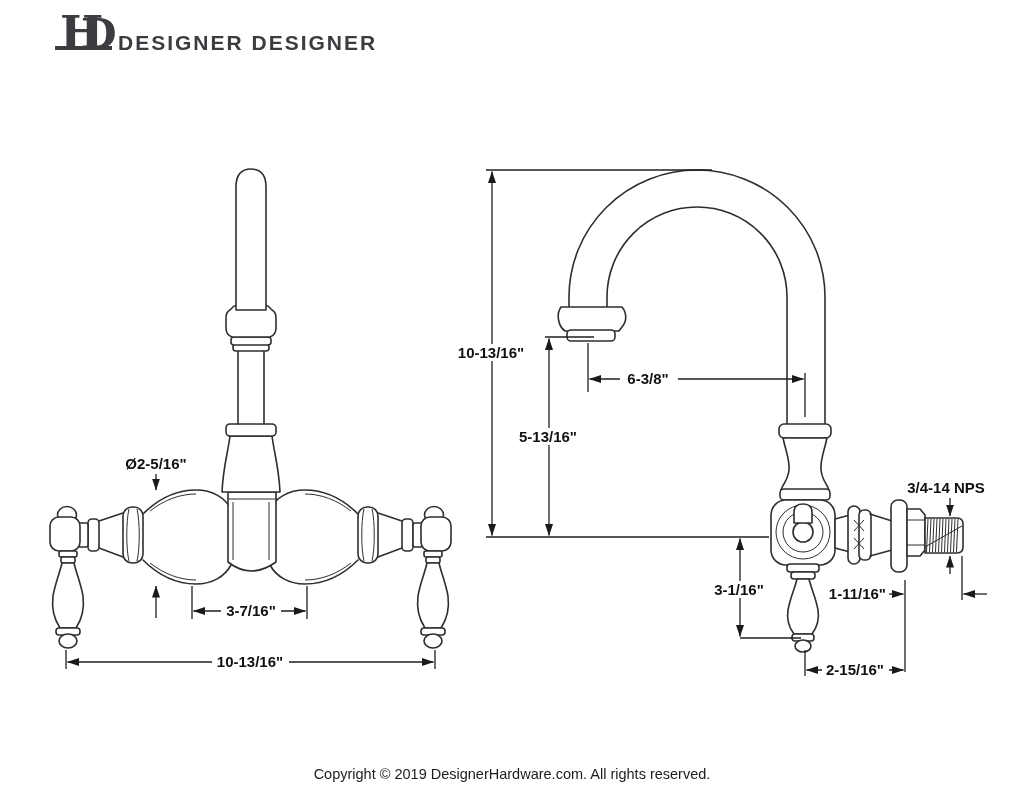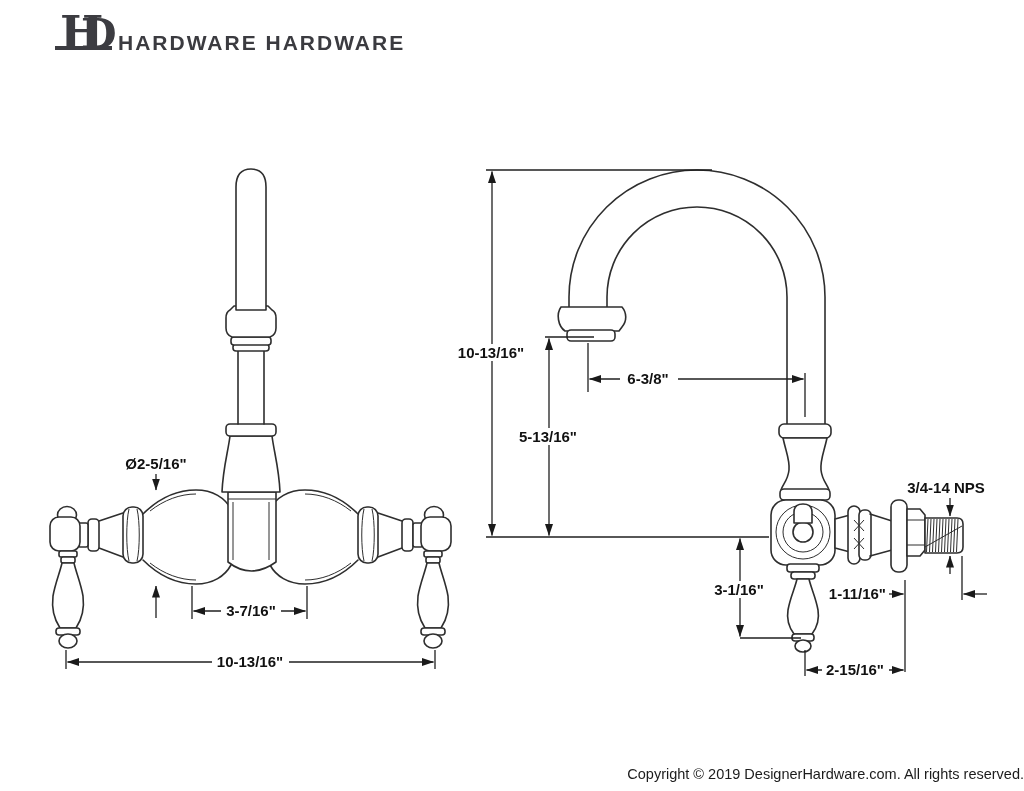--- a/index.html
+++ b/index.html
@@ -17,32 +17,32 @@
   
   svg.draw{position:absolute;left:0;top:0;}
   .outline{fill:#ffffff;stroke:#2e2e2e;stroke-width:1.6;stroke-linejoin:round;}
   .oline{fill:none;stroke:#2e2e2e;stroke-width:1.6;stroke-linecap:round;}
   .thin{fill:none;stroke:#2e2e2e;stroke-width:1;}
   .dim{stroke:#1f1f1f;stroke-width:1.3;fill:none;}
   .dimtxt{font-family:"Liberation Sans",sans-serif;font-size:15px;font-weight:bold;
           fill:#111111;}
   .bg{fill:#ffffff;}
   
-  .copyright{position:absolute;left:0;top:766px;width:1024px;text-align:right;
+  .copyright{position:absolute;left:0;top:766px;width:1024px;text-align:center;
              font-size:14.5px;color:#1c1c1c;}
 </style>
 </head>
 <body>
 
 <div class="logo">
   <span class="glyph g-h">H</span>
   <span class="glyph g-d">D</span>
   <span class="bar"></span>
 </div>
-<div class="brand">HARDWARE HARDWARE</div>
+<div class="brand">DESIGNER DESIGNER</div>
 
 <svg class="draw" width="1024" height="791" viewBox="0 0 1024 791">
   <defs>
     <marker id="arw" viewBox="0 0 12 8" refX="11.5" refY="4" markerWidth="12" markerHeight="8" markerUnits="userSpaceOnUse" orient="auto">
       <path d="M0,0 L12,4 L0,8 Z" fill="#1a1a1a"></path>
     </marker>
   </defs>
 
   <g>
 

